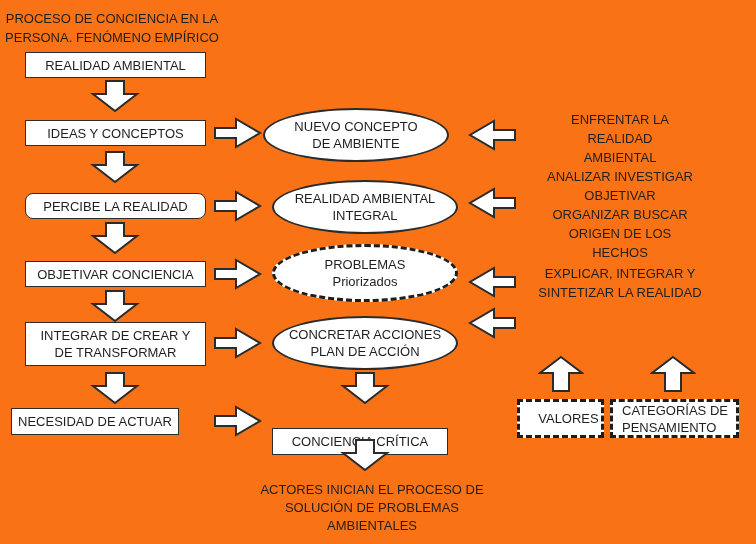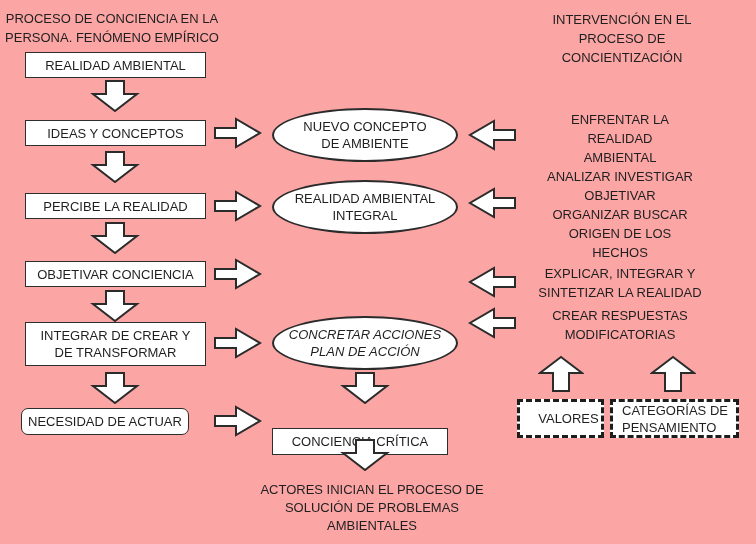--- a/index.html
+++ b/index.html
@@ -1,17 +1,17 @@
 <!DOCTYPE html>
 <html><head>
 <meta charset="utf-8">
 <style>
   html,body{margin:0;padding:0;background:#fff;}
   .canvas{
-    position:relative;width:756px;height:544px;background:#fca5a5;
+    position:relative;width:756px;height:544px;background:#f97316;
     font-family:"Liberation Sans", sans-serif;color:#1f1f1f;overflow:hidden;
   }
   .txt{
     position:absolute;white-space:pre-line;text-align:center;
     font-size:13px;line-height:19px;
   }
   .box{
     position:absolute;box-sizing:border-box;border:1.6px solid #2d2d2d;background:#fff;
     display:flex;align-items:center;justify-content:center;text-align:center;
     font-size:13px;line-height:17px;white-space:pre-line;
@@ -34,25 +34,25 @@
 </head>
 <body>
 
 <div class="canvas">
 
   <div class="txt" style="left:3px;top:9px;width:218px;">PROCESO DE CONCIENCIA EN LA
 PERSONA. FENÓMENO EMPÍRICO</div>
 
   <div class="box" style="left:25px;top:52px;width:181px;height:26px;">REALIDAD AMBIENTAL</div>
   <div class="box" style="left:25px;top:120px;width:181px;height:26px;">IDEAS Y CONCEPTOS</div>
-  <div class="box" style="left:25px;top:193px;width:181px;height:26px;">PERCIBE LA REALIDAD</div>
+  <div class="box" style="left:25px;top:193px;width:181px;height:26px;border-radius:8px;">PERCIBE LA REALIDAD</div>
   <div class="box" style="left:25px;top:261px;width:181px;height:26px;">OBJETIVAR CONCIENCIA</div>
   <div class="box" style="left:25px;top:322px;width:181px;height:44px;">INTEGRAR DE CREAR Y
 DE TRANSFORMAR</div>
-  <div class="box" style="left:21px;top:408px;width:168px;height:27px;border-radius:7px;">NECESIDAD DE ACTUAR</div>
+  <div class="box" style="left:11px;top:408px;width:168px;height:27px;">NECESIDAD DE ACTUAR</div>
 
   <div class="arrow" style="left:90px;top:80px;">
     <svg width="50" height="32" viewBox="0 0 50 32">
         <path d="M16 1 H34 V14 H47 L25 31 L3 14 H16 Z" fill="#fff" stroke="#2b2b2b" stroke-width="2"></path>
       </svg>
     </div>
   <div class="arrow" style="left:90px;top:151px;">
     <svg width="50" height="32" viewBox="0 0 50 32">
         <path d="M16 1 H34 V14 H47 L25 31 L3 14 H16 Z" fill="#fff" stroke="#2b2b2b" stroke-width="2"></path>
       </svg>
@@ -92,25 +92,27 @@
     <svg width="48" height="34" viewBox="0 0 48 34">
         <path d="M1 12 H22 V3 L46 17 L22 31 V22 H1 Z" fill="#fff" stroke="#2b2b2b" stroke-width="2"></path>
       </svg>
     </div>
   <div class="arrow" style="left:214px;top:404px;">
     <svg width="48" height="34" viewBox="0 0 48 34">
         <path d="M1 12 H22 V3 L46 17 L22 31 V22 H1 Z" fill="#fff" stroke="#2b2b2b" stroke-width="2"></path>
       </svg>
     </div>
 
-  <div class="ellipse" style="left:272px;top:108px;width:186px;height:54px;">NUEVO CONCEPTO
+  <div class="ellipse" style="left:263px;top:108px;width:186px;height:54px;">NUEVO CONCEPTO
 DE AMBIENTE</div>
   <div class="ellipse" style="left:272px;top:180px;width:186px;height:54px;">REALIDAD AMBIENTAL
 INTEGRAL</div>
-  <div class="ellipse" style="left:272px;top:316px;width:186px;height:54px;font-style:italic;">CONCRETAR ACCIONES
+  <div class="ellipse dashed" style="left:272px;top:244px;width:186px;height:58px;">PROBLEMAS
+Priorizados</div>
+  <div class="ellipse" style="left:272px;top:316px;width:186px;height:54px;">CONCRETAR ACCIONES
 PLAN DE ACCIÓN</div>
 
   <div class="arrow" style="left:340px;top:372px;">
     <svg width="50" height="32" viewBox="0 0 50 32">
         <path d="M16 1 H34 V14 H47 L25 31 L3 14 H16 Z" fill="#fff" stroke="#2b2b2b" stroke-width="2"></path>
       </svg>
     </div>
 
   <div class="box" style="left:272px;top:428px;width:176px;height:27px;">CONCIENCIA CRÍTICA</div>
 
@@ -138,36 +140,31 @@
     <svg width="48" height="32" viewBox="0 0 48 32">
         <path d="M47 11 H26 V2 L2 16 L26 30 V21 H47 Z" fill="#fff" stroke="#2b2b2b" stroke-width="2"></path>
       </svg>
     </div>
   <div class="arrow" style="left:468px;top:307px;">
     <svg width="48" height="32" viewBox="0 0 48 32">
         <path d="M47 11 H26 V2 L2 16 L26 30 V21 H47 Z" fill="#fff" stroke="#2b2b2b" stroke-width="2"></path>
       </svg>
     </div>
 
-  <div class="txt" style="left:538px;top:10px;width:168px;">INTERVENCIÓN EN EL
-PROCESO DE
-CONCIENTIZACIÓN</div>
 
   <div class="txt" style="left:535px;top:167px;width:170px;">ANALIZAR INVESTIGAR
 OBJETIVAR
 ORGANIZAR BUSCAR
 ORIGEN DE LOS
 HECHOS</div>
   <div class="txt" style="left:535px;top:110px;width:170px;">ENFRENTAR LA
 REALIDAD
 AMBIENTAL</div>
   <div class="txt" style="left:535px;top:264px;width:170px;">EXPLICAR, INTEGRAR Y
 SINTETIZAR LA REALIDAD</div>
-  <div class="txt" style="left:535px;top:306px;width:170px;">CREAR RESPUESTAS
-MODIFICATORIAS</div>
 
   <div class="arrow" style="left:538px;top:355px;">
     <svg width="46" height="38" viewBox="0 0 46 38">
         <path d="M23 2 L44 18 H31 V36 H15 V18 H2 Z" fill="#fff" stroke="#2b2b2b" stroke-width="2"></path>
       </svg>
     </div>
   <div class="arrow" style="left:650px;top:355px;">
     <svg width="46" height="38" viewBox="0 0 46 38">
         <path d="M23 2 L44 18 H31 V36 H15 V18 H2 Z" fill="#fff" stroke="#2b2b2b" stroke-width="2"></path>
       </svg>

